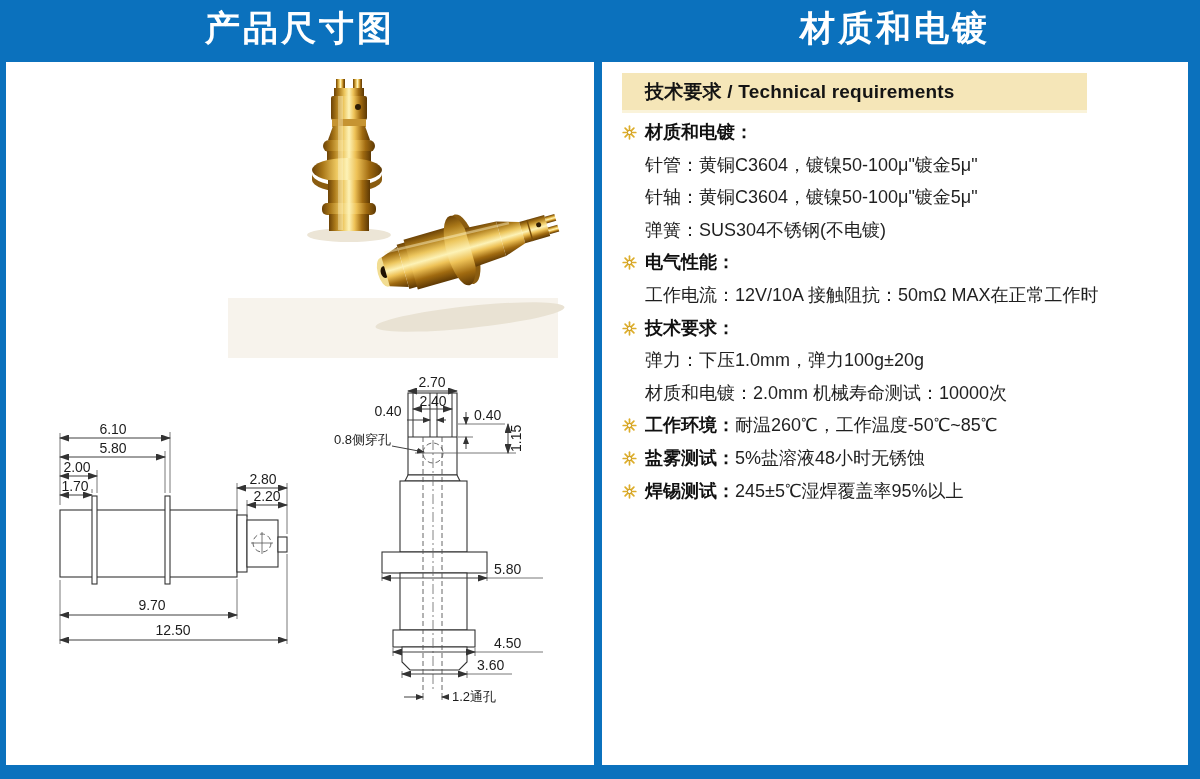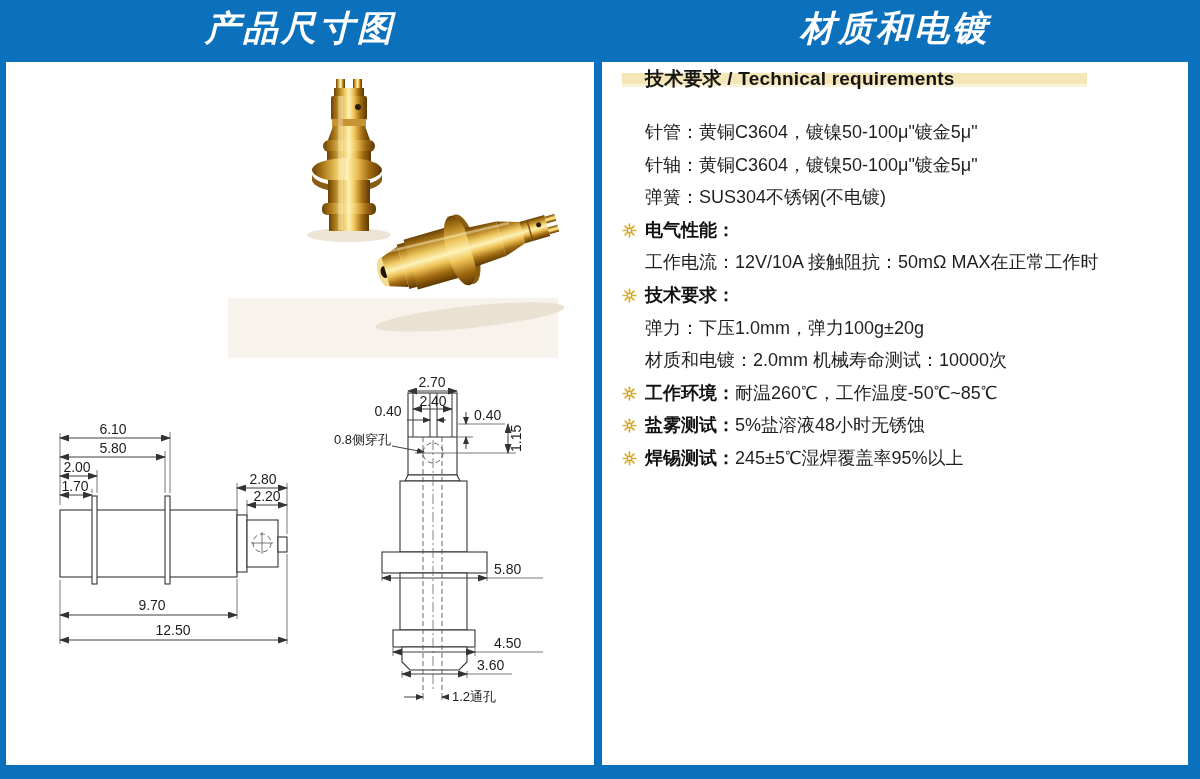--- a/index.html
+++ b/index.html
@@ -4,29 +4,29 @@
 <style>
   html,body{margin:0;padding:0;}
   body{
     width:1200px;height:779px;position:relative;overflow:hidden;
     background:#0b71bd;
     font-family:"Liberation Sans",sans-serif;
   }
   .hdr{
     position:absolute;top:0;height:56px;color:#fff;
     font-size:35px;font-weight:bold;letter-spacing:3px;
-    display:flex;align-items:center;justify-content:center;font-style:italic;
+    display:flex;align-items:center;justify-content:center;
   }
   #hdr-left{left:6px;width:588px;}
   #hdr-right{left:602px;width:586px;}
   .panel{position:absolute;top:62px;height:703px;background:#ffffff;}
   #panel-left{left:6px;width:588px;}
   #panel-right{left:602px;width:586px;}
   .titlebar{
-    position:absolute;left:20px;top:11px;width:465px;height:14px;
+    position:absolute;left:20px;top:11px;width:465px;height:40px;
     background:#f5e6b8;border-bottom:3px solid #faf3da;
     display:flex;align-items:center;
     font-size:19px;font-weight:bold;color:#141414;
     padding-left:23px;box-sizing:border-box;letter-spacing:0.2px;
   }
   .speclist{position:absolute;left:20px;top:54px;width:556px;}
   .spec-line{
     height:32.6px;line-height:32.6px;font-size:18px;color:#212121;
     white-space:nowrap;
   }
@@ -222,20 +222,29 @@
     <text class="dtx" x="494" y="648" text-anchor="start">4.50</text>
     <text class="dtx" x="477" y="670" text-anchor="start">3.60</text>
     <text class="dtx2" x="452" y="701" text-anchor="start">1.2通孔</text>
   </g>
 </svg>
 </div>
 
 <div class="panel" id="panel-right">
   <div class="titlebar">技术要求 / Technical requirements</div>
   <div class="speclist" id="speclist">
+      <div class="spec-line"><span class="bullet"><svg width="15" height="15" viewBox="0 0 15 15">
+            <g stroke="#ddad2a" stroke-width="1.7" stroke-linecap="round">
+              <line x1="7.5" y1="1.2" x2="7.5" y2="13.8"></line>
+              <line x1="1.2" y1="7.5" x2="13.8" y2="7.5"></line>
+              <line x1="3.1" y1="3.1" x2="11.9" y2="11.9"></line>
+              <line x1="11.9" y1="3.1" x2="3.1" y2="11.9"></line>
+            </g>
+            <circle cx="7.5" cy="7.5" r="2.1" fill="#fff" stroke="#c79410" stroke-width="1"></circle>
+          </svg></span><span class="spec-label">材质和电镀：</span><span class="spec-text"></span></div>
       <div class="spec-line"><span class="bullet"></span><span class="spec-label"></span><span class="spec-text">针管：黄铜C3604，镀镍50-100μ"镀金5μ"</span></div>
       <div class="spec-line"><span class="bullet"></span><span class="spec-label"></span><span class="spec-text">针轴：黄铜C3604，镀镍50-100μ"镀金5μ"</span></div>
       <div class="spec-line"><span class="bullet"></span><span class="spec-label"></span><span class="spec-text">弹簧：SUS304不锈钢(不电镀)</span></div>
       <div class="spec-line"><span class="bullet"><svg width="15" height="15" viewBox="0 0 15 15">
             <g stroke="#ddad2a" stroke-width="1.7" stroke-linecap="round">
               <line x1="7.5" y1="1.2" x2="7.5" y2="13.8"></line>
               <line x1="1.2" y1="7.5" x2="13.8" y2="7.5"></line>
               <line x1="3.1" y1="3.1" x2="11.9" y2="11.9"></line>
               <line x1="11.9" y1="3.1" x2="3.1" y2="11.9"></line>
             </g>

